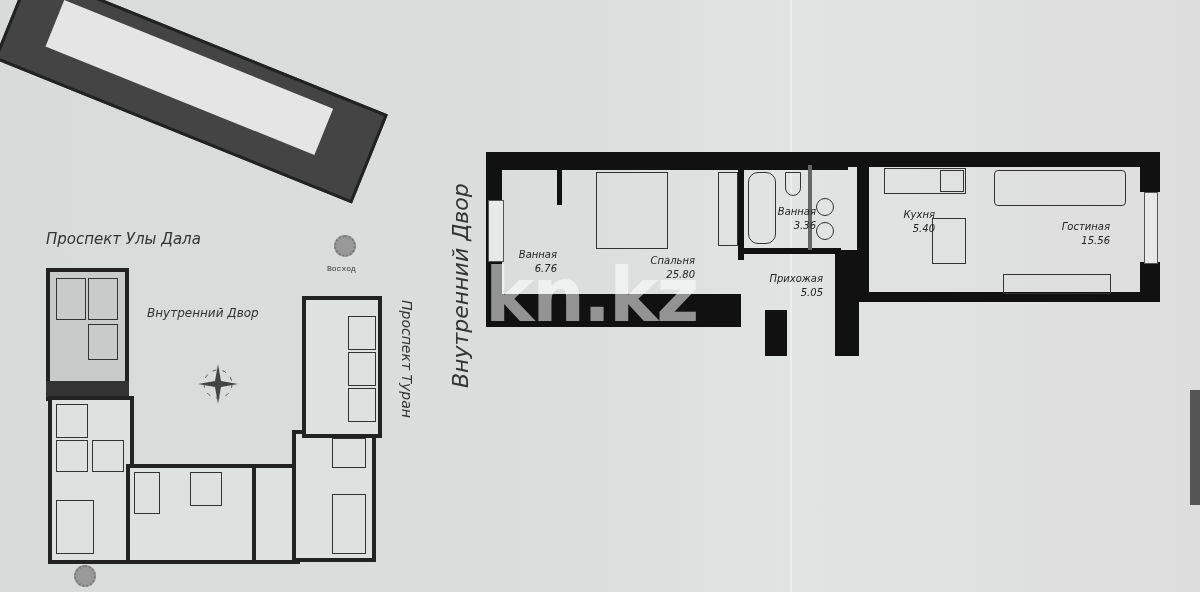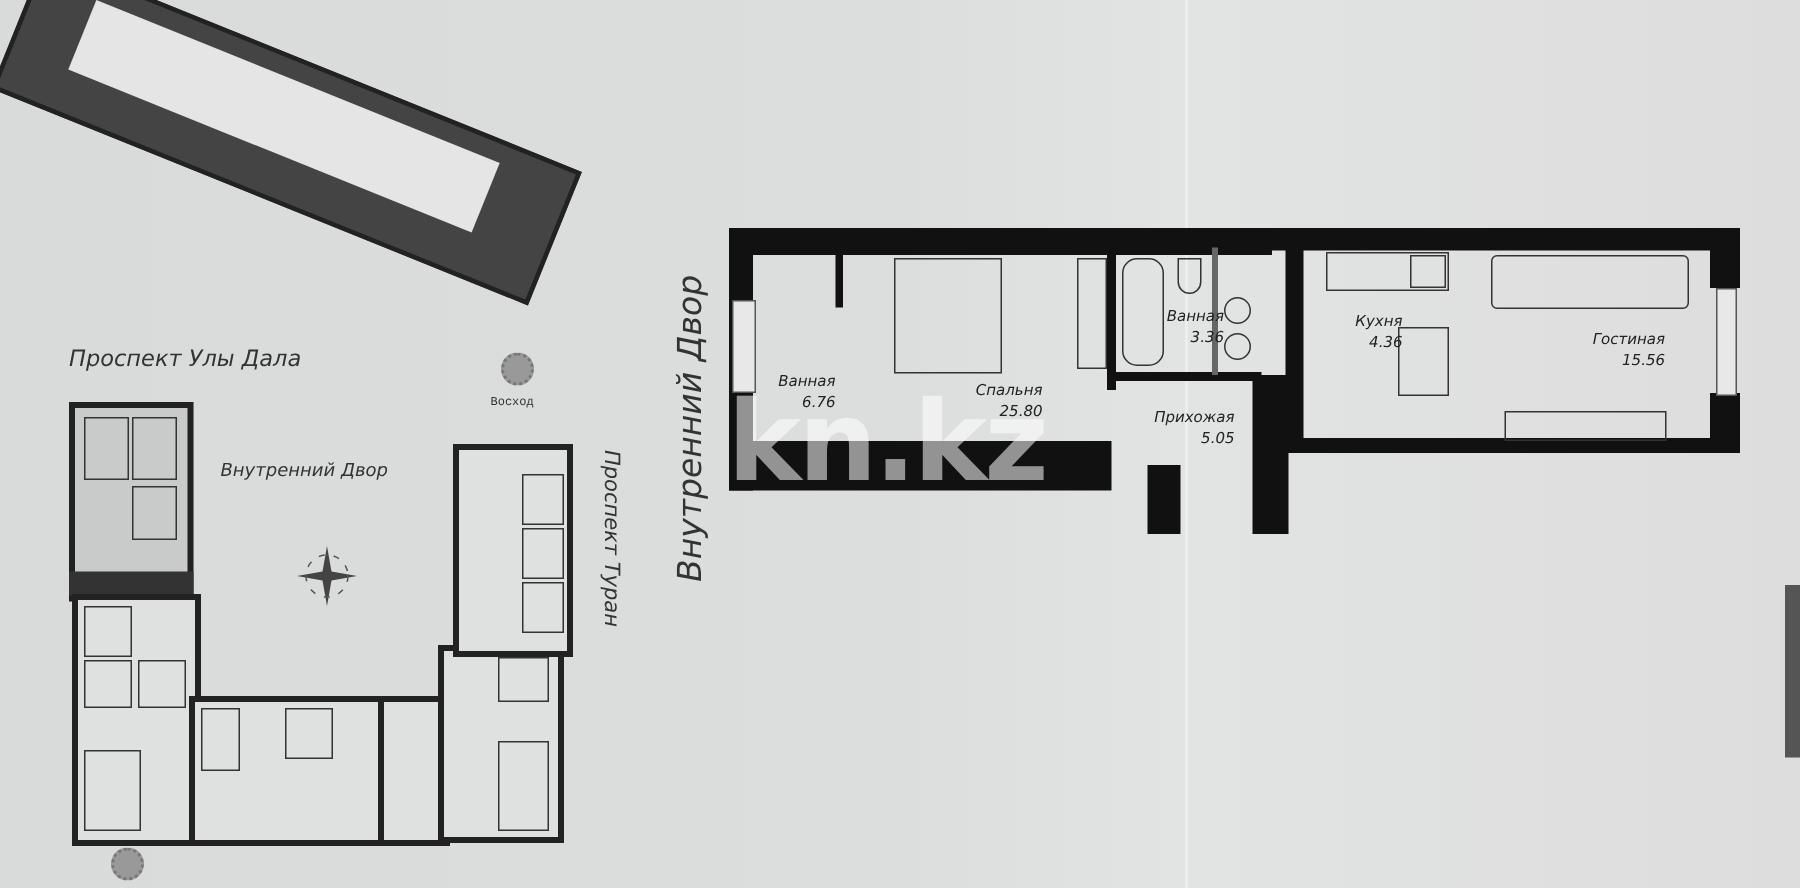--- a/index.html
+++ b/index.html
@@ -114,21 +114,21 @@
 <div class="room-label" style="left:766px;top:205px;width:50px;">
   <div>Ванная</div>
   <div>3.36</div>
 </div>
 <div class="room-label" style="left:763px;top:272px;width:60px;">
   <div>Прихожая</div>
   <div>5.05</div>
 </div>
 <div class="room-label" style="left:885px;top:208px;width:50px;">
   <div>Кухня</div>
-  <div>4.36</div>
+  <div>5.40</div>
 </div>
 <div class="room-label" style="left:1040px;top:220px;width:70px;">
   <div>Гостиная</div>
   <div>15.56</div>
 </div>
 
 <div class="watermark">kn.kz</div>
 
 <div class="photo-edge"></div>
 

